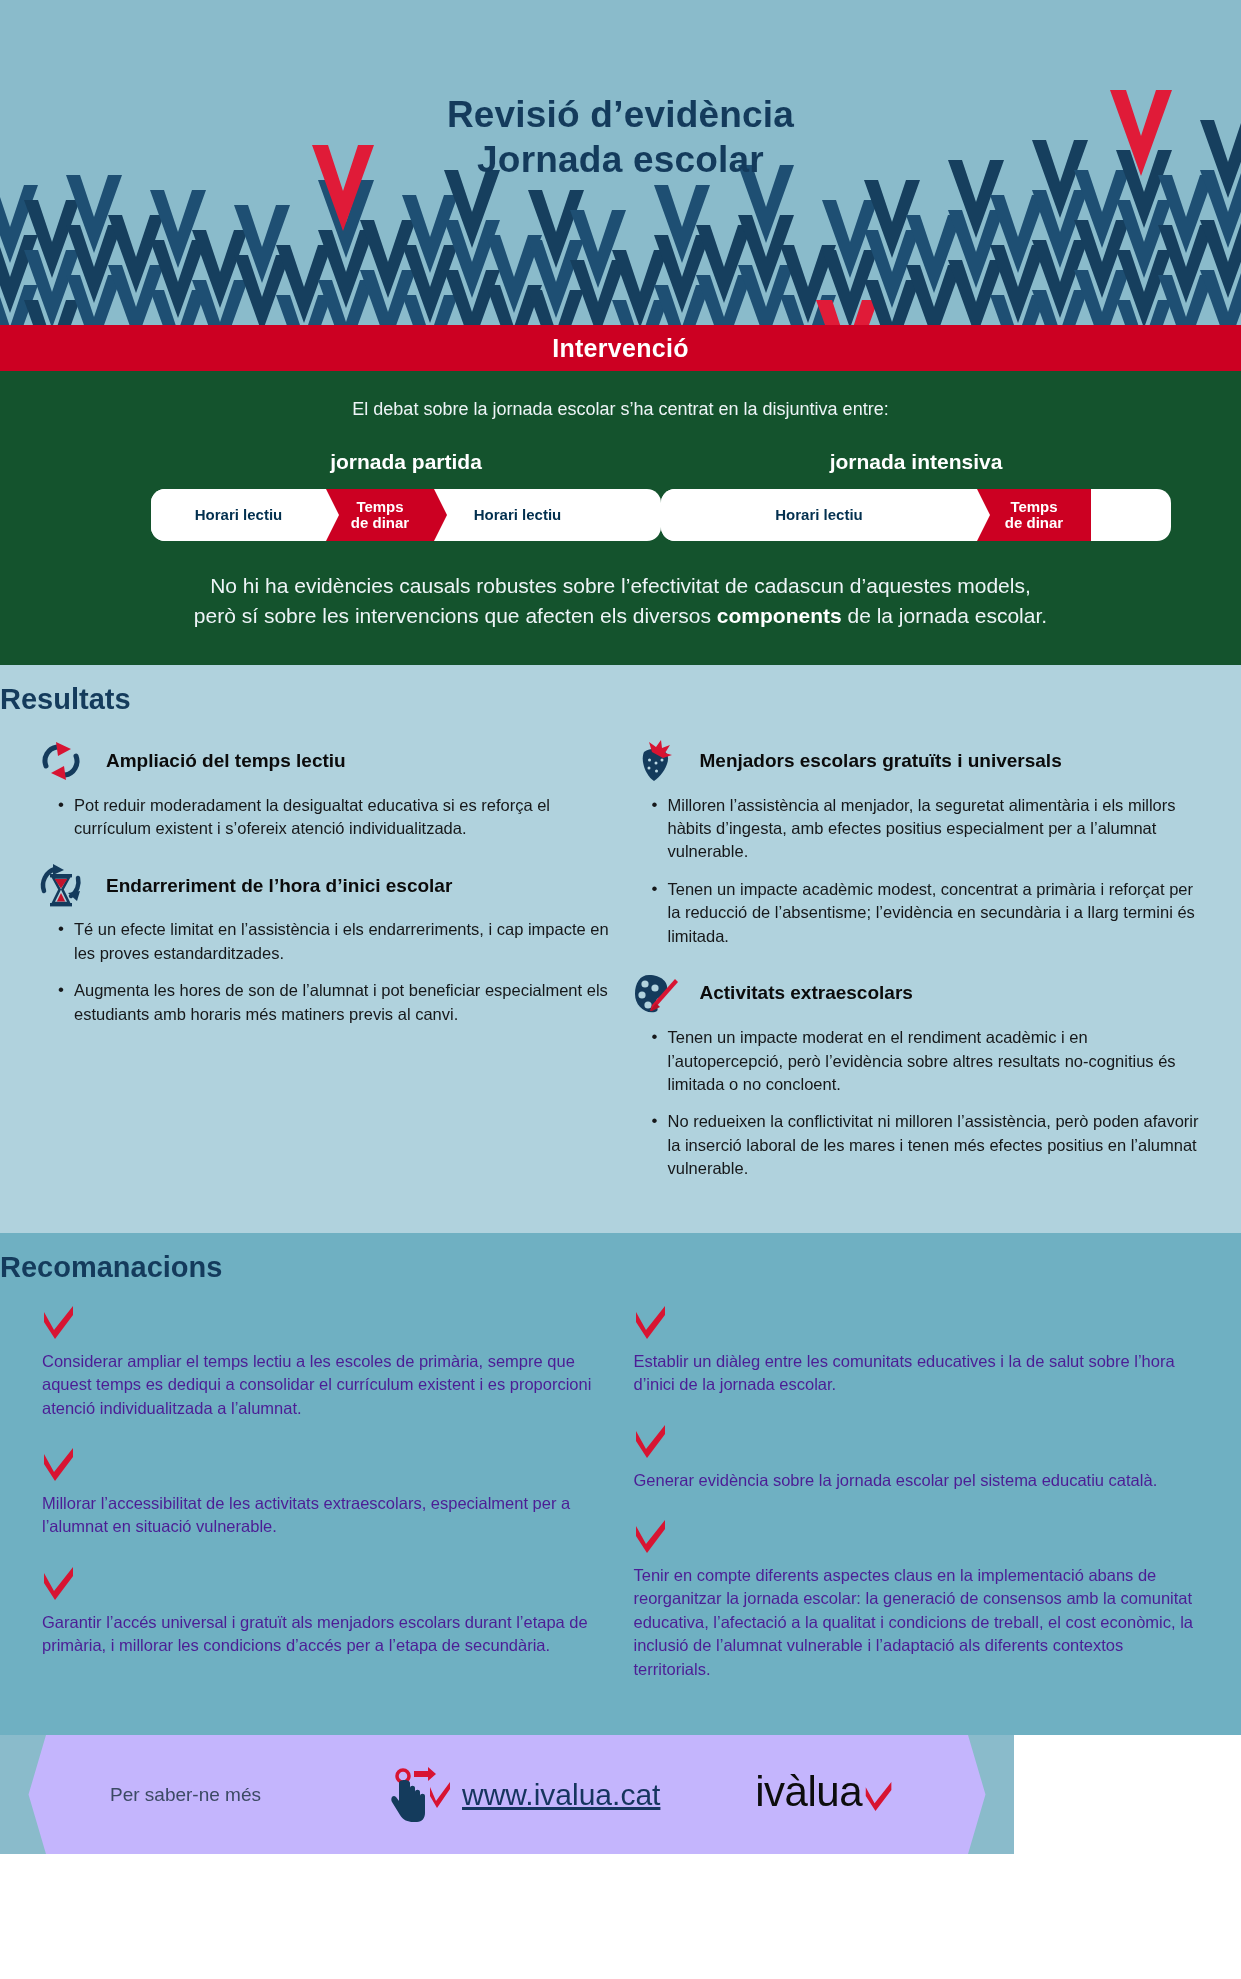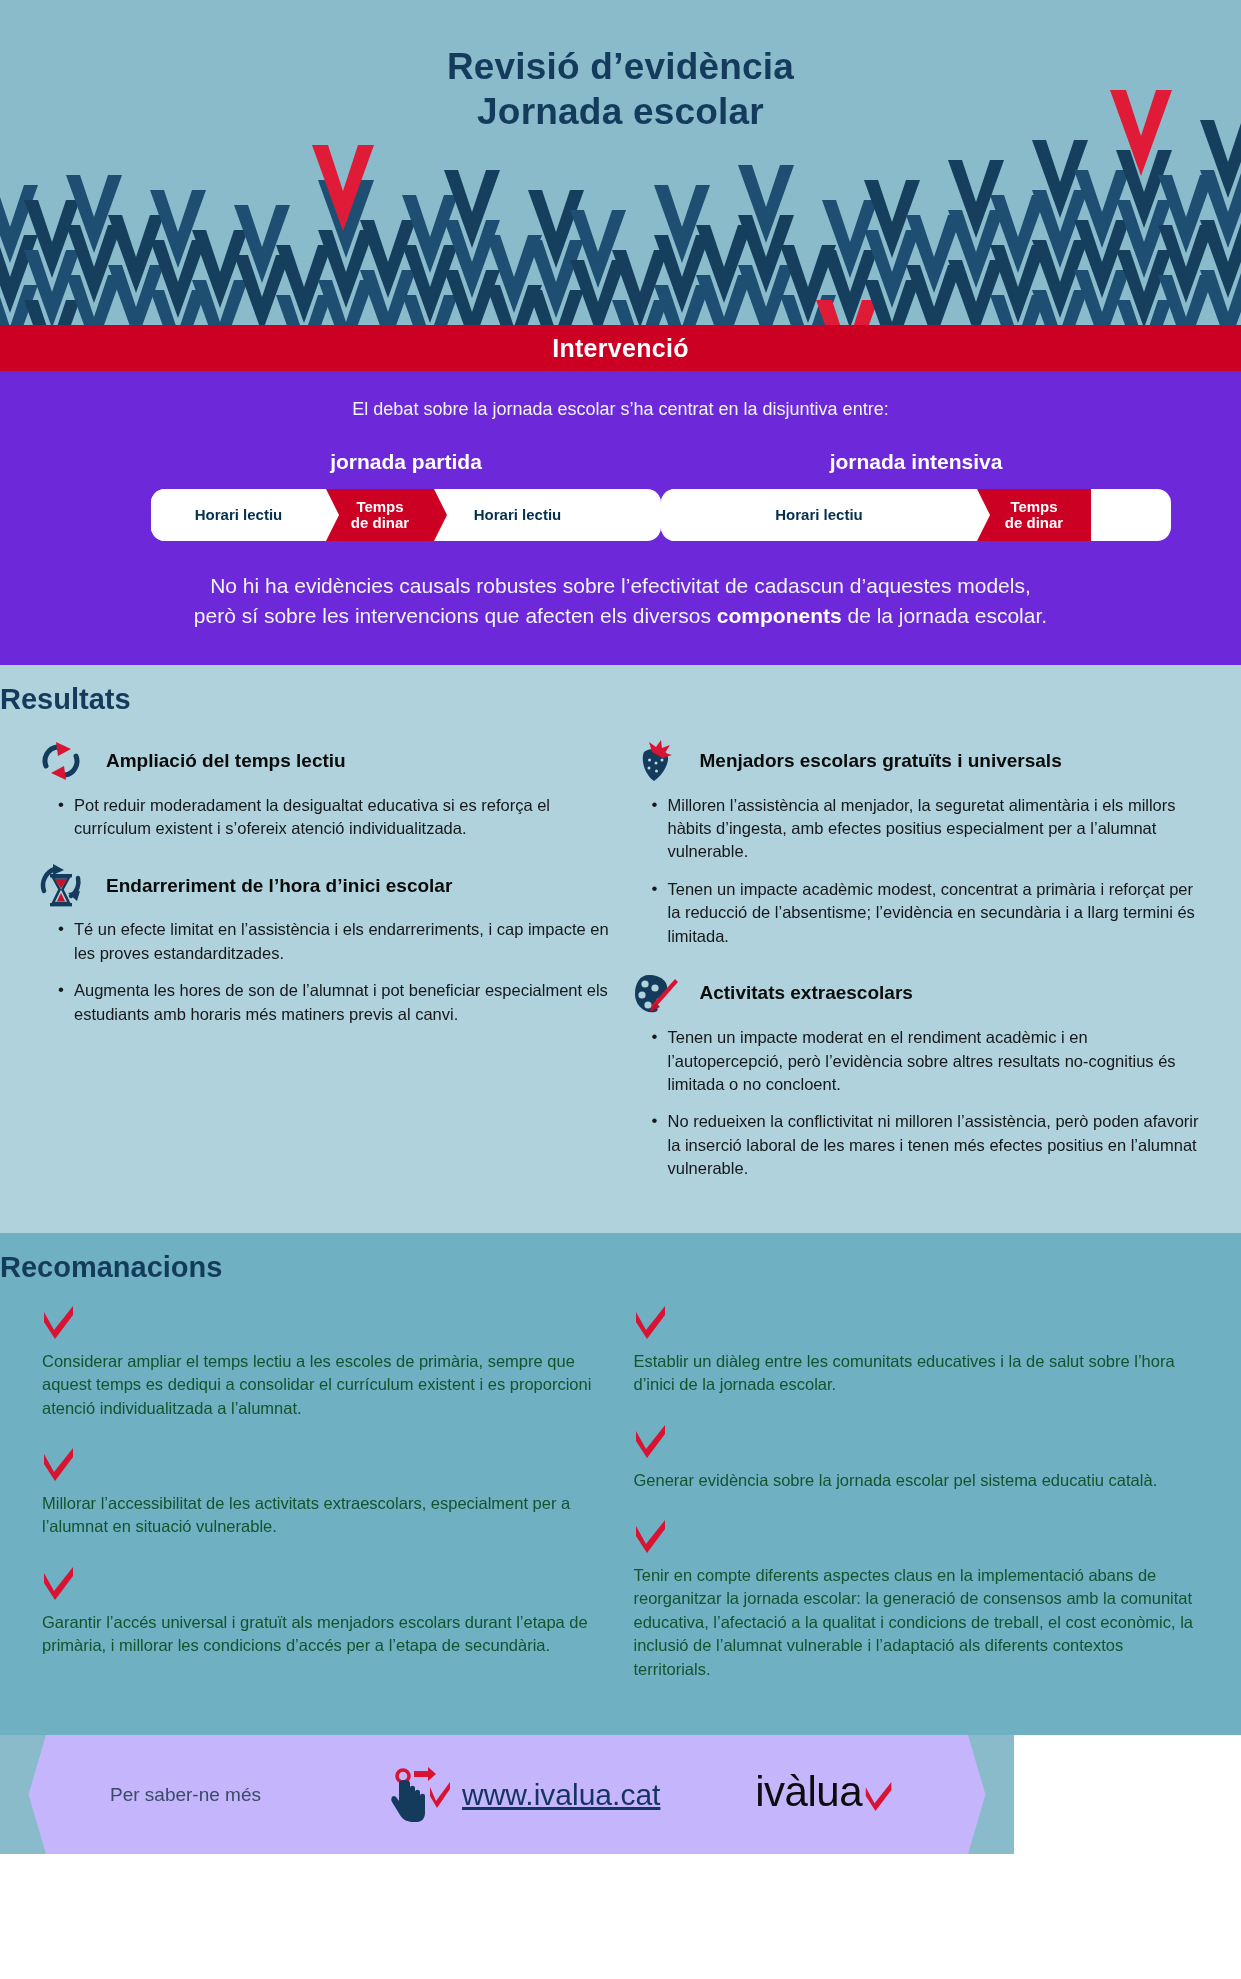--- a/index.html
+++ b/index.html
@@ -24,20 +24,21 @@
   .header-title {
     position: relative;
     z-index: 5;
     text-align: center;
     padding-top: 44px;
     color: #143b5c;
     font-size: 37px;
     font-weight: bold;
     line-height: 1.22;
     letter-spacing: 0.2px;
+    margin-top: 48px;
   }
   .chevron-field {
     position: absolute;
     left: 0; top: 0;
     width: 1241px; height: 325px;
     z-index: 1;
   }
 
   
   .banner {
@@ -51,21 +52,21 @@
   .banner-title {
     color: #ffffff;
     font-size: 25px;
     font-weight: bold;
     letter-spacing: 0.3px;
   }
 
   
   .intervencio {
     width: 1241px;
-    background: #6d28d9;
+    background: #14532d;
     padding: 28px 0 34px 0;
   }
   .interv-lead {
     text-align: center;
     color: #eef4f7;
     font-size: 18px;
     margin-bottom: 30px;
   }
   .models-row {
     display: flex;
@@ -187,21 +188,21 @@
   .rec-grid {
     display: flex;
     padding: 0 42px;
     gap: 26px;
     margin-top: 8px;
   }
   .rec-col { width: 572px; }
   .rec-item { margin-bottom: 28px; }
   .rec-check { margin-bottom: 6px; }
   .rec-text {
-    color: #14532d;
+    color: #4c1d95;
     font-size: 16.5px;
     line-height: 1.42;
   }
 
   
   .footer {
     position: relative;
     width: 1014px;
     height: 119px;
     background: #c4b5fd;

